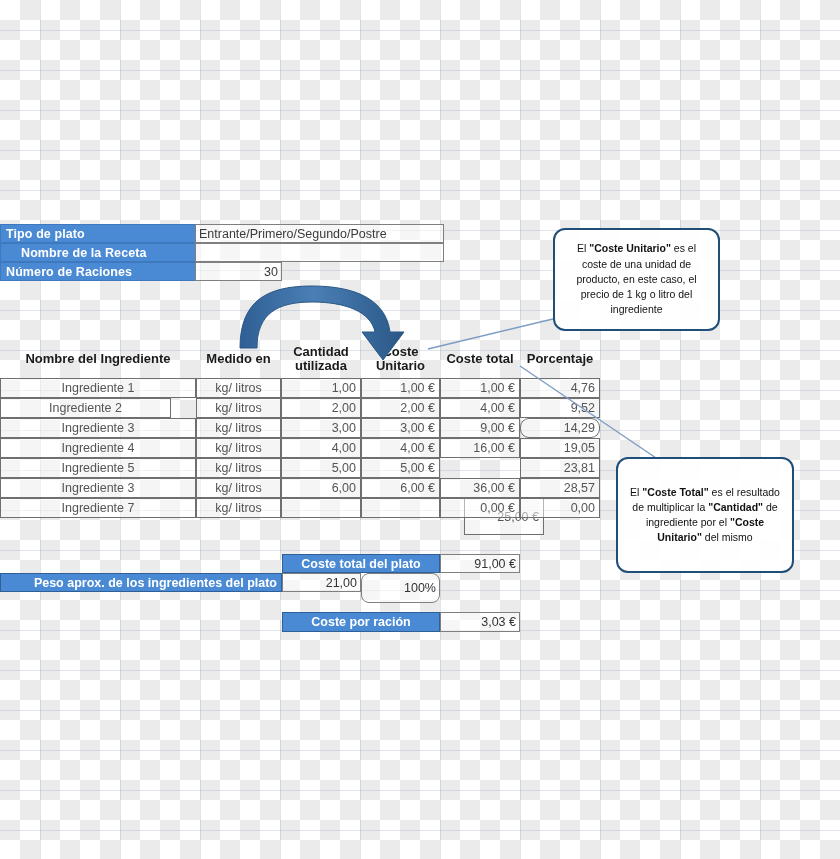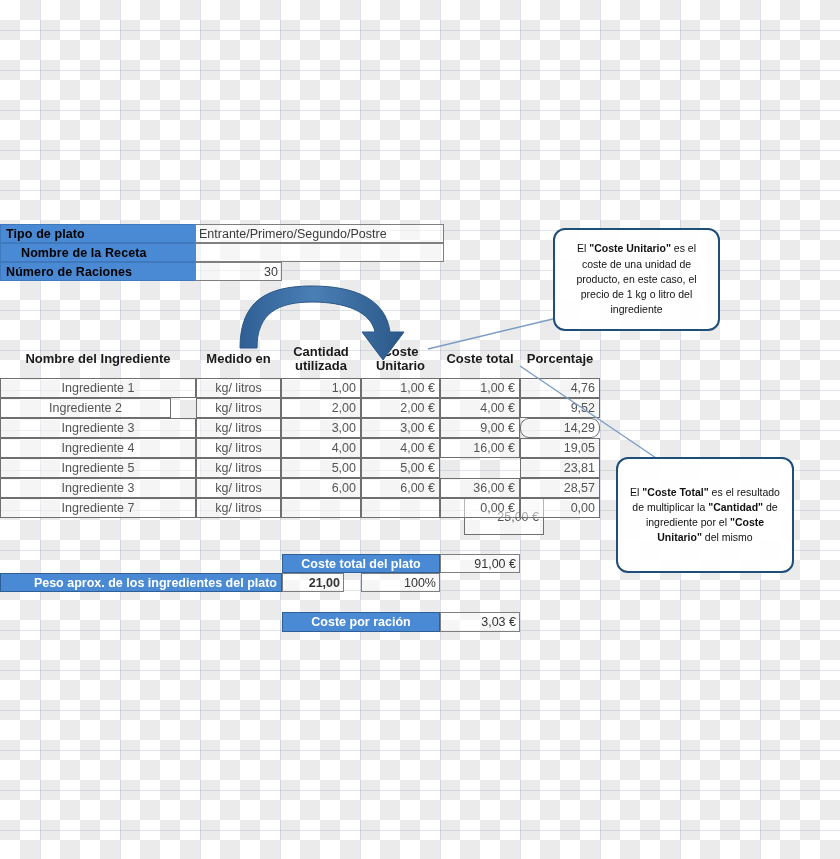--- a/index.html
+++ b/index.html
@@ -35,21 +35,21 @@
     background-size: 80px 40px;
     background-position: -40px 30px;
     pointer-events: none;
   }
 
   .abs { position: absolute; }
 
   
   .bluebar {
     background: #4a8ad4;
-    color: #000000;
+    color: #ffffff;
     font-weight: bold;
     font-size: 12.5px;
     display: flex;
     align-items: center;
     padding-left: 5px;
     letter-spacing: 0.1px;
     border: 1px solid #3f79bd;
   }
   .bluebar-c {
     background: #4a8ad4;
@@ -200,22 +200,22 @@
       <div class="abs td r" style="left: 281px; top: 498px; width: 80px; height: 20px;"></div>
       <div class="abs td r" style="left: 361px; top: 498px; width: 79px; height: 20px;"></div>
       <div class="abs td r" style="left: 440px; top: 498px; width: 80px; height: 20px;">0,00 €</div>
       <div class="abs td r" style="left: 520px; top: 498px; width: 80px; height: 20px;">0,00</div>
     </div>
 
   <div class="abs bluebar-c" style="left:282px; top:554px; width:158px; height:19px;">Coste total del plato</div>
   <div class="abs cell r thin dark" style="left:440px; top:554px; width:80px; height:19px;">91,00 €</div>
 
   <div class="abs bluebar-c" style="left:0px; top:573px; width:282px; height:19px; justify-content:flex-end; padding-right:4px;">Peso aprox. de los ingredientes del plato</div>
-  <div class="abs cell r thin dark" style="left:282px; top:573px; width:62px; height:19px;font-weight:bold;">21,00</div>
-  <div class="abs cell r thin dark" style="left:361px; top:573px; width:79px; height:19px;">100%</div>
+  <div class="abs cell r thin dark" style="left:282px; top:573px; width:79px; height:19px;">21,00</div>
+  <div class="abs cell r thin dark" style="left:361px; top:573px; width:79px; height:30px;border-radius:8px;">100%</div>
 
   <div class="abs bluebar-c" style="left:282px; top:612px; width:158px; height:20px;">Coste por ración</div>
   <div class="abs cell r thin dark" style="left:440px; top:612px; width:80px; height:20px;">3,03 €</div>
 
   <svg class="overlay" viewBox="0 0 840 859" xmlns="http://www.w3.org/2000/svg">
     <defs>
       <linearGradient id="arrowGrad" x1="0" y1="0" x2="1" y2="0">
         <stop offset="0%" stop-color="#2f5f94"></stop>
         <stop offset="45%" stop-color="#4a7fb5"></stop>
         <stop offset="100%" stop-color="#2a5787"></stop>

